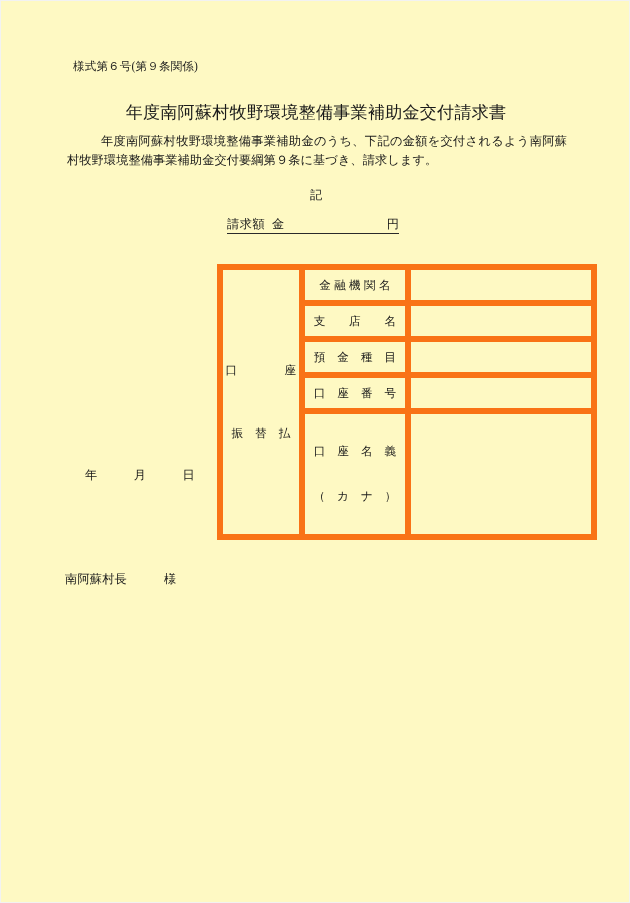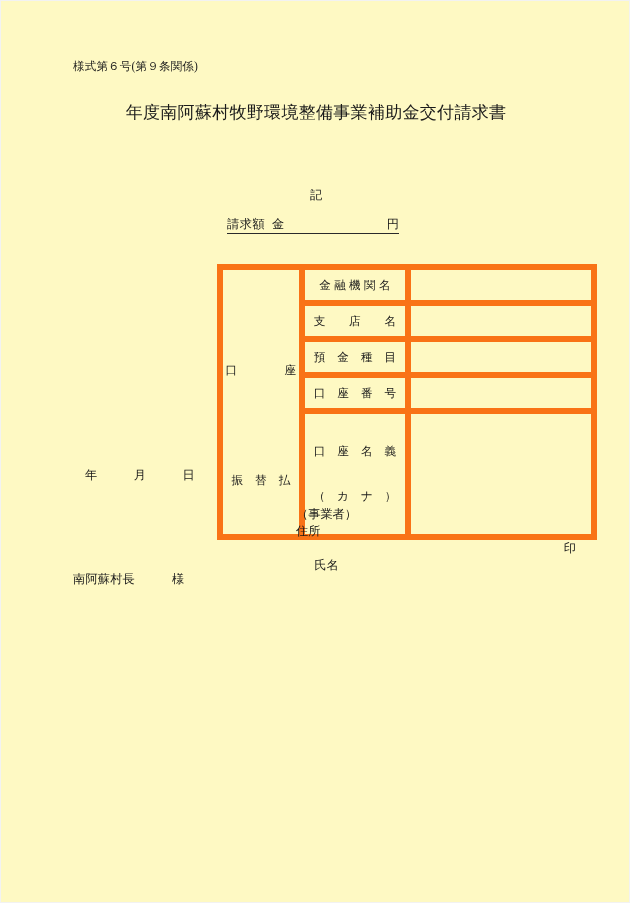--- a/index.html
+++ b/index.html
@@ -107,21 +107,21 @@
   .col-head { width: 76px; }
   .col-label { width: 100px; }
   .col-value { width: 180px; }
 
   .cell-head {
     text-align: center;
     line-height: 21px;
     white-space: pre;
     letter-spacing: 0.2px;
   }
-  .cell-head span { display: block; margin-top: 47px; }
+  .cell-head span { display: block; }
   .cell-label {
     text-align: center;
     white-space: pre;
     letter-spacing: 0.2px;
     line-height: 15px;
   }
   .cell-label span { display: block; }
   .row-tall td { height: 60px; }
   .cell-value { background: transparent; }
 
@@ -149,36 +149,37 @@
   }
   .signer-seal {
     position: absolute;
     right: 0;
     top: 0;
   }
 
   
   .addressee {
     position: absolute;
-    left: 72px;
+    left: 64px;
     top: 570px;
     font-size: 12.2px;
     white-space: pre;
     letter-spacing: 0.2px;
   }
 </style>
 </head>
 <body>
 
 <div class="page">
 
   <div class="form-no">様式第６号(第９条関係)</div>
 
   <div class="doc-title">年度南阿蘇村牧野環境整備事業補助金交付請求書</div>
 
+  <div class="body-para">年度南阿蘇村牧野環境整備事業補助金のうち、下記の金額を交付されるよう南阿蘇村牧野環境整備事業補助金交付要綱第９条に基づき、請求します。</div>
 
   <div class="ki-mark">記</div>
 
   <div class="amount-line">
     <span class="amount-label">請求額</span><span class="amount-kin">金</span><span class="amount-unit">円</span><span class="amount-value"></span>
   </div>
 
   <table class="bank-table">
     <tbody>
       <tr>
@@ -206,24 +207,16 @@
           <span>口　座　名　義</span>
           <span>（　カ　ナ　）</span>
         </td>
         <td class="col-value cell-value"></td>
       </tr>
     </tbody>
   </table>
 
   <div class="date-line">年　　　月　　　日</div>
 
-  <div class="signer">
-    <div class="signer-row">（事業者）</div>
-    <div class="signer-row">住所</div>
-    <div class="signer-row">
-      <span>氏名</span>
-      <span class="signer-seal">印</span>
-    </div>
-  </div>
 
   <div class="addressee">南阿蘇村長　　　様</div>
 
 </div>
 
 </body></html>

